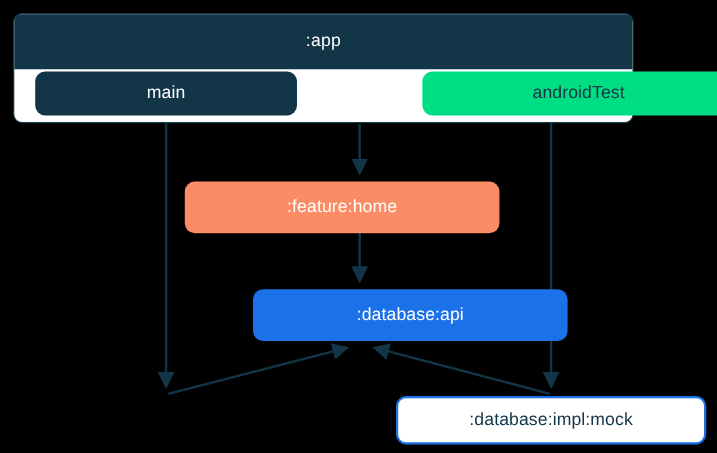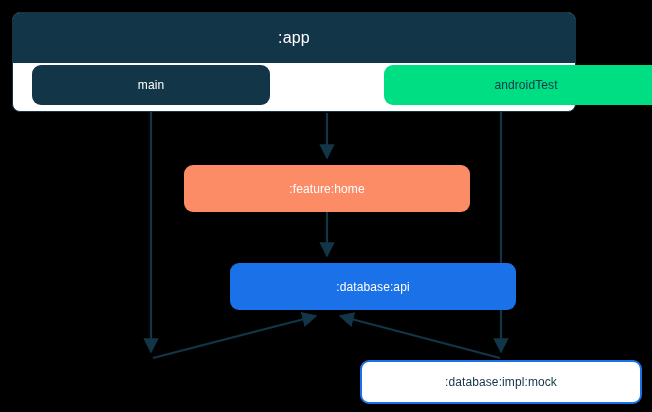--- a/index.html
+++ b/index.html
@@ -24,21 +24,21 @@
     height: 412px;
     pointer-events: none;
   }
   .node {
     position: absolute;
     box-sizing: border-box;
     display: flex;
     align-items: center;
     justify-content: center;
     border-radius: 9px;
-    font-size: 12px;
+    font-size: 16px;
     line-height: 1;
     letter-spacing: 0.1px;
     white-space: nowrap;
     z-index: 3;
   }
 
   
   #app-cluster {
     position: absolute;
     left: 12px;
@@ -80,21 +80,21 @@
     left: 384px;
     top: 65px;
     width: 284px;
     height: 40px;
     background: #00DE84;
     color: #123547;
   }
 
   
   #node-feature-home {
-    left: 184px;
+    left: 168px;
     top: 165px;
     width: 286px;
     height: 47px;
     background: #FC8C66;
     color: #ffffff;
   }
   #node-database-api {
     left: 184px;
     top: 263px;
     width: 286px;

